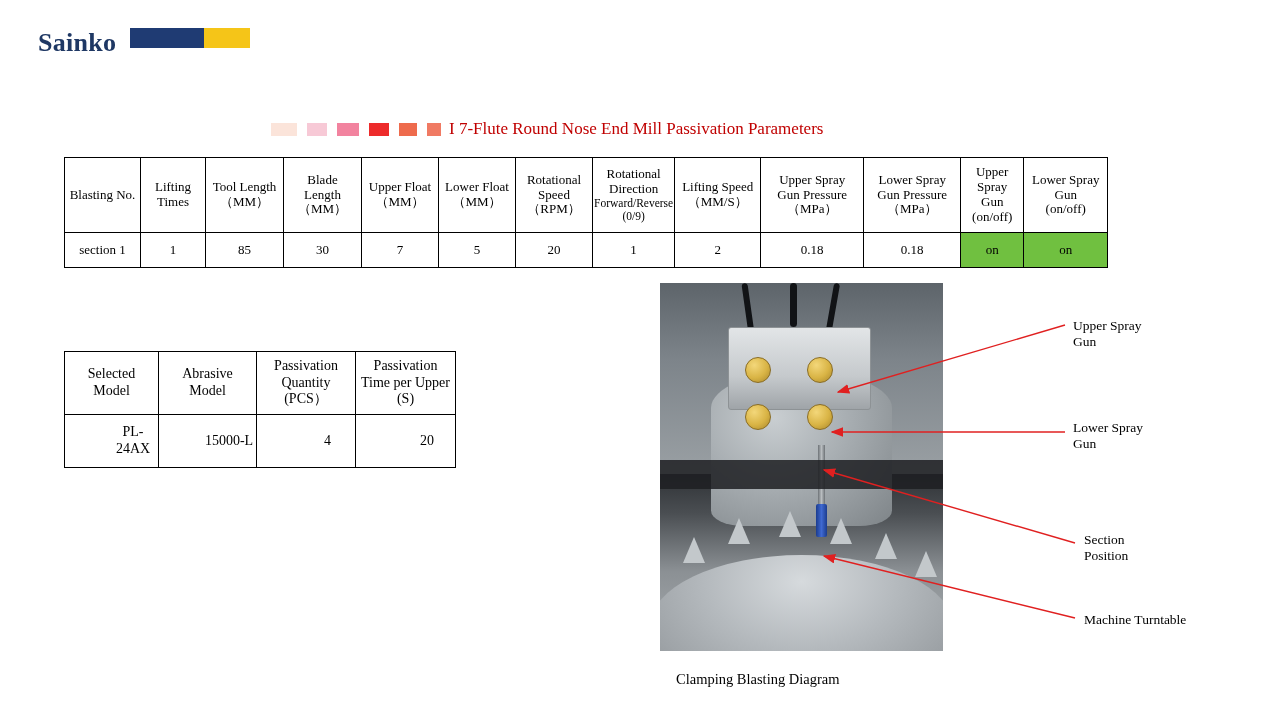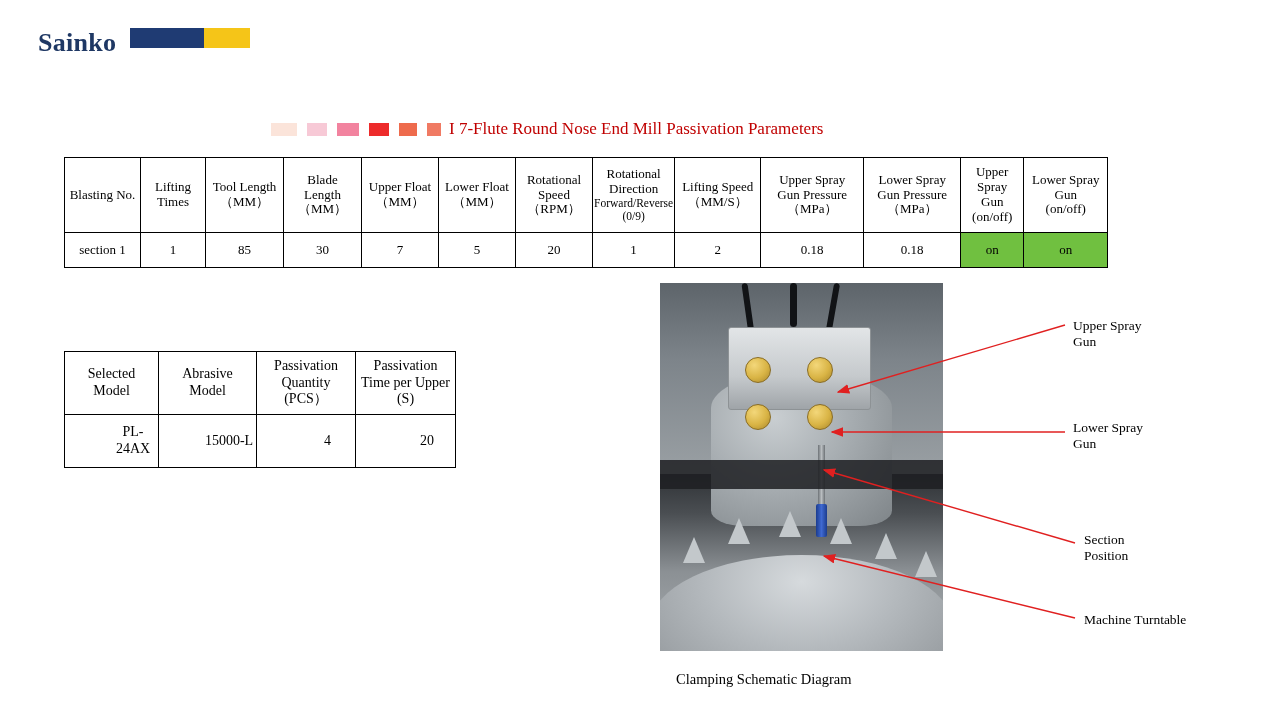--- a/index.html
+++ b/index.html
@@ -484,13 +484,13 @@
   <div>Gun</div>
 </div>
 <div class="callout-label lbl-blast">
   <div>Section</div>
   <div>Position</div>
 </div>
 <div class="callout-label lbl-turn">
   <div>Machine Turntable</div>
 </div>
 
-<div class="caption">Clamping Schematic Diagram</div>
+<div class="caption">Clamping Blasting Diagram</div>
 
 </body></html>

